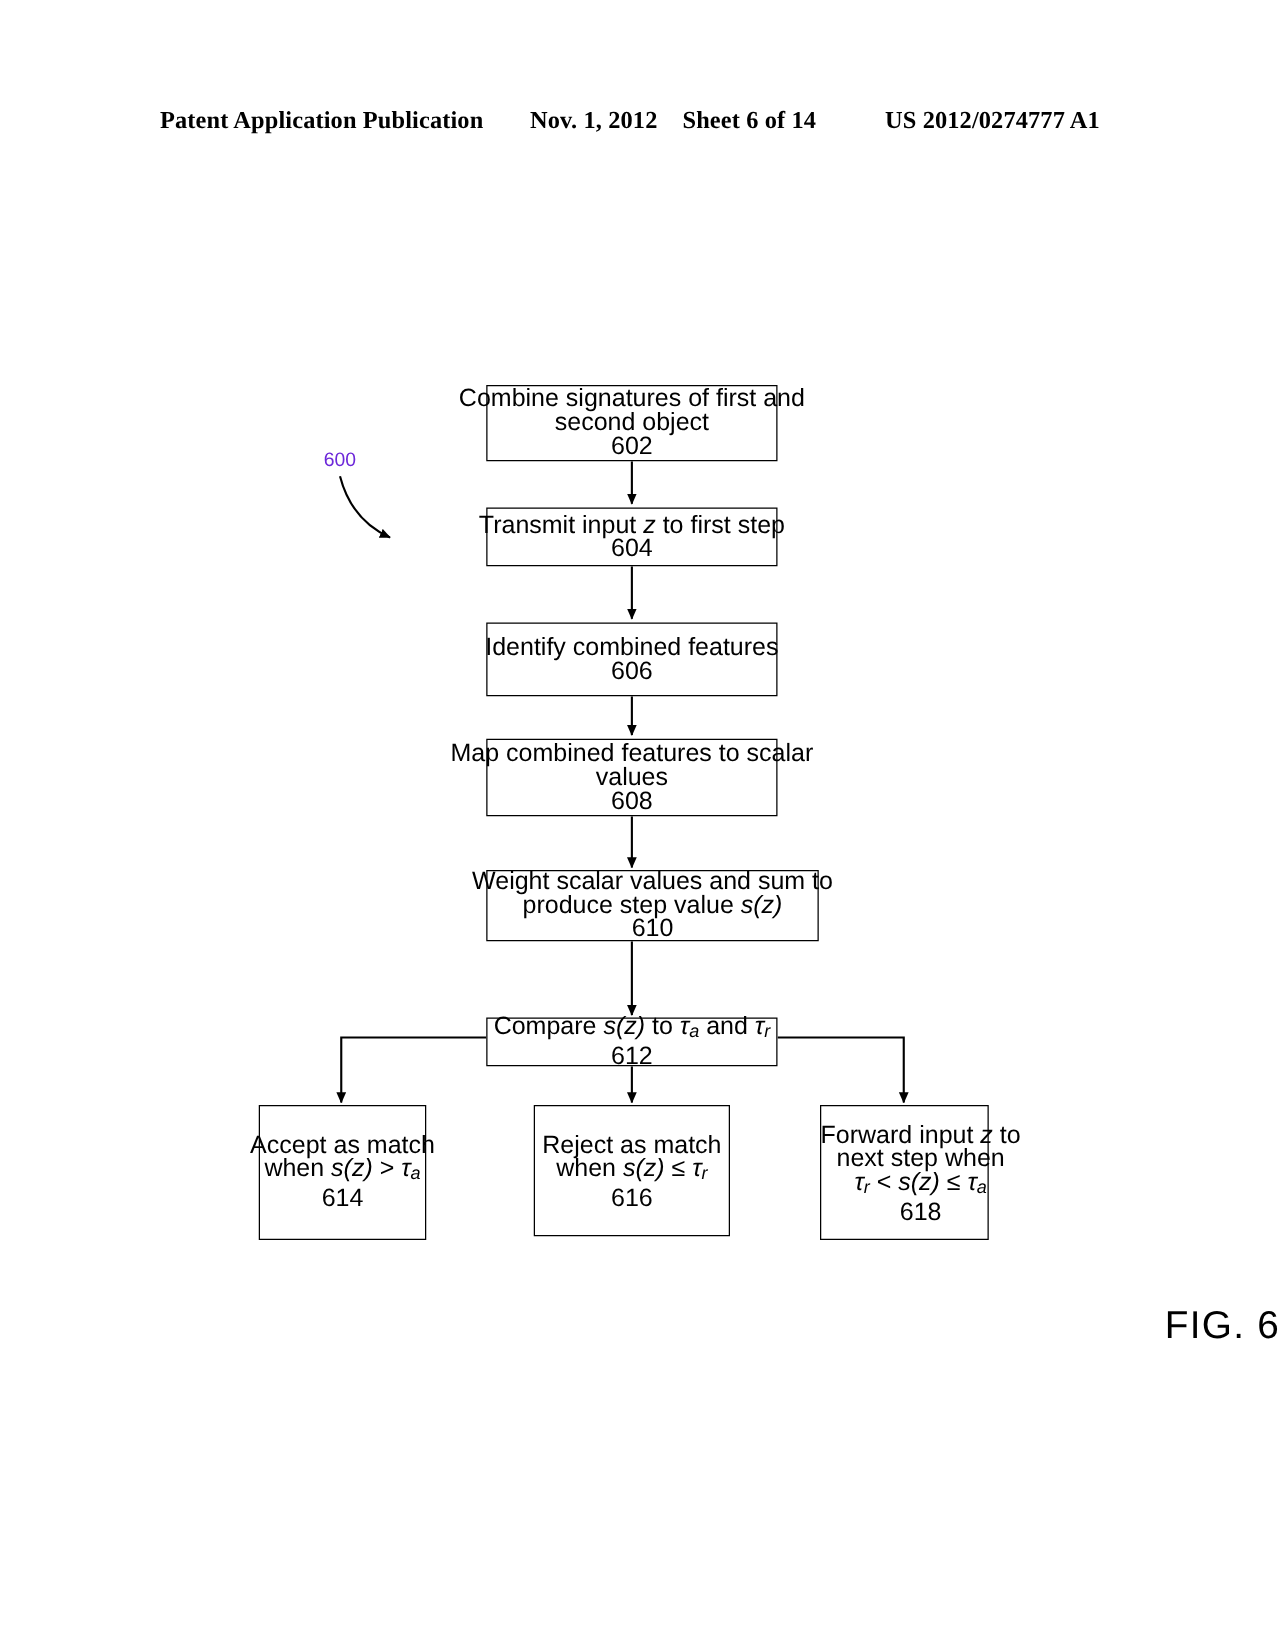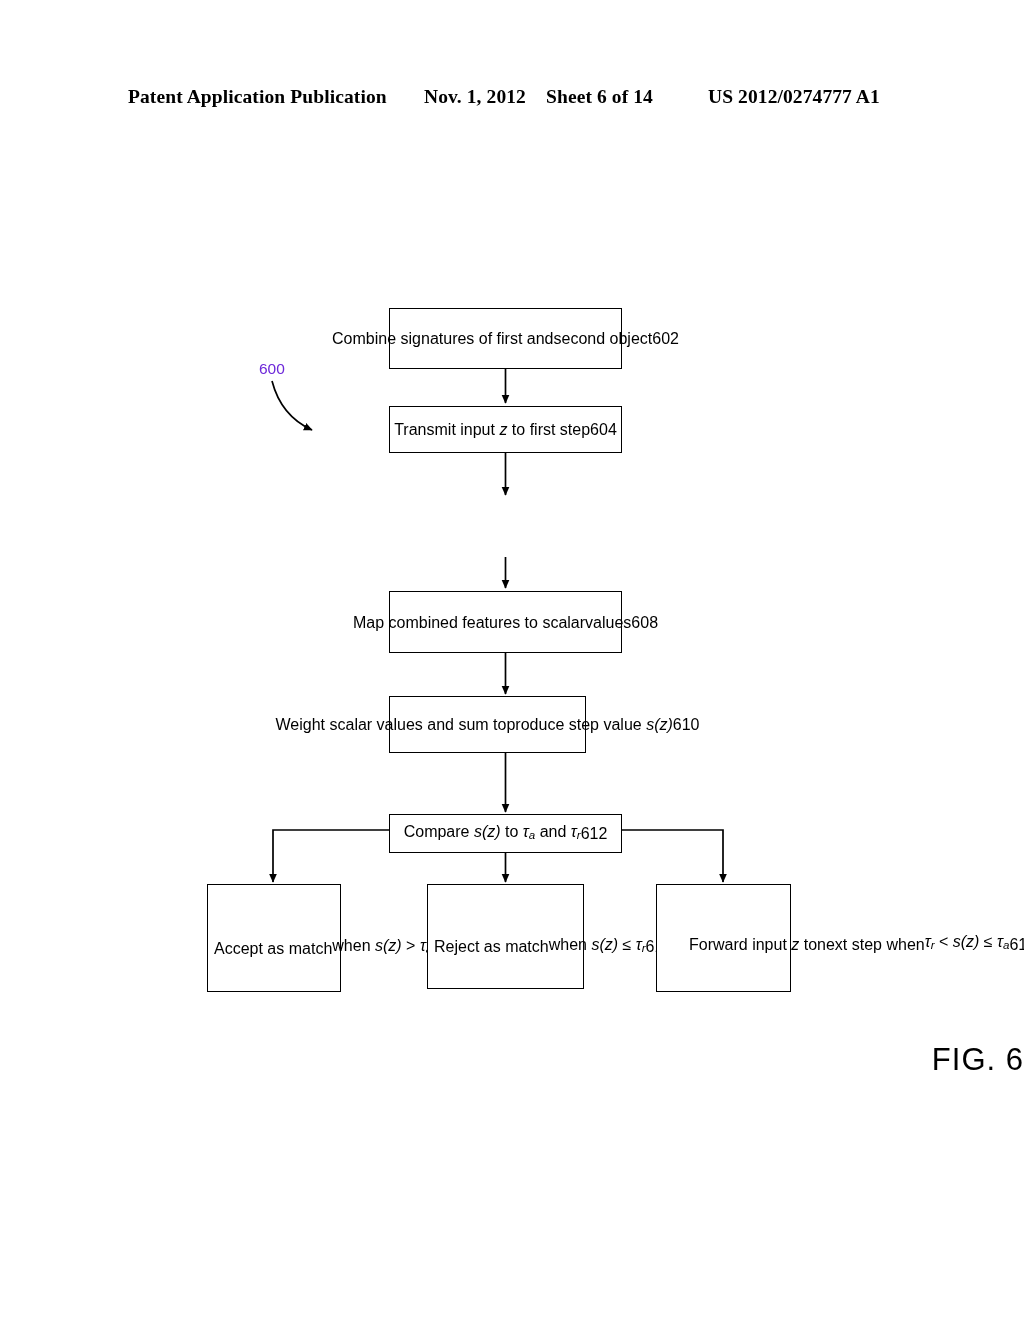--- a/index.html
+++ b/index.html
@@ -42,25 +42,25 @@
     width: 1024px;
     height: 1320px;
   }
 
   .node {
     position: absolute;
     box-sizing: border-box;
     border: 1.6px solid #000000;
     background: #ffffff;
     text-align: center;
-    font-size: 16px;
+    font-size: 20px;
     line-height: 19px;
     color: #000;
     display: flex;
-    flex-direction: row;
+    flex-direction: column;
     justify-content: center;
     align-items: center;
     padding: 2px 6px;
   }
   .node .line { display: block; white-space: nowrap; }
   .node em { font-style: italic; }
   .node .tau { font-style: italic; }
   .node .tau sub {
     font-size: 0.72em;
     font-style: italic;
@@ -144,28 +144,32 @@
     <span class="line">Combine signatures of first and</span>
     <span class="line">second object</span>
     <span class="line">602</span>
   </div>
 
   <div class="node" style="left:389px; top:406px; width:233px; height:47px;">
     <span class="line"><span>Transmit input </span><em>z</em><span> to first step</span></span>
     <span class="line">604</span>
   </div>
 
+  <div class="node" style="left:389px; top:498px; width:233px; height:59px;">
+    <span class="line">Identify combined features</span>
+    <span class="line">606</span>
+  </div>
 
   <div class="node" style="left:389px; top:591px; width:233px; height:62px;">
     <span class="line">Map combined features to scalar</span>
     <span class="line">values</span>
     <span class="line">608</span>
   </div>
 
-  <div class="node" style="left:389px; top:696px; width:197px; height:57px;">
+  <div class="node" style="left:389px; top:696px; width:266px; height:57px;">
     <span class="line">Weight scalar values and sum to</span>
     <span class="line"><span>produce step value </span><em>s(z)</em></span>
     <span class="line">610</span>
   </div>
 
   <div class="node" style="left:389px; top:814px; width:233px; height:39px;">
     <span class="line"><span>Compare </span><em>s(z)</em><span> to </span><span class="tau"><span>τ</span><sub>a</sub></span><span> and </span><span class="tau"><span>τ</span><sub>r</sub></span></span>
     <span class="line">612</span>
   </div>
 

